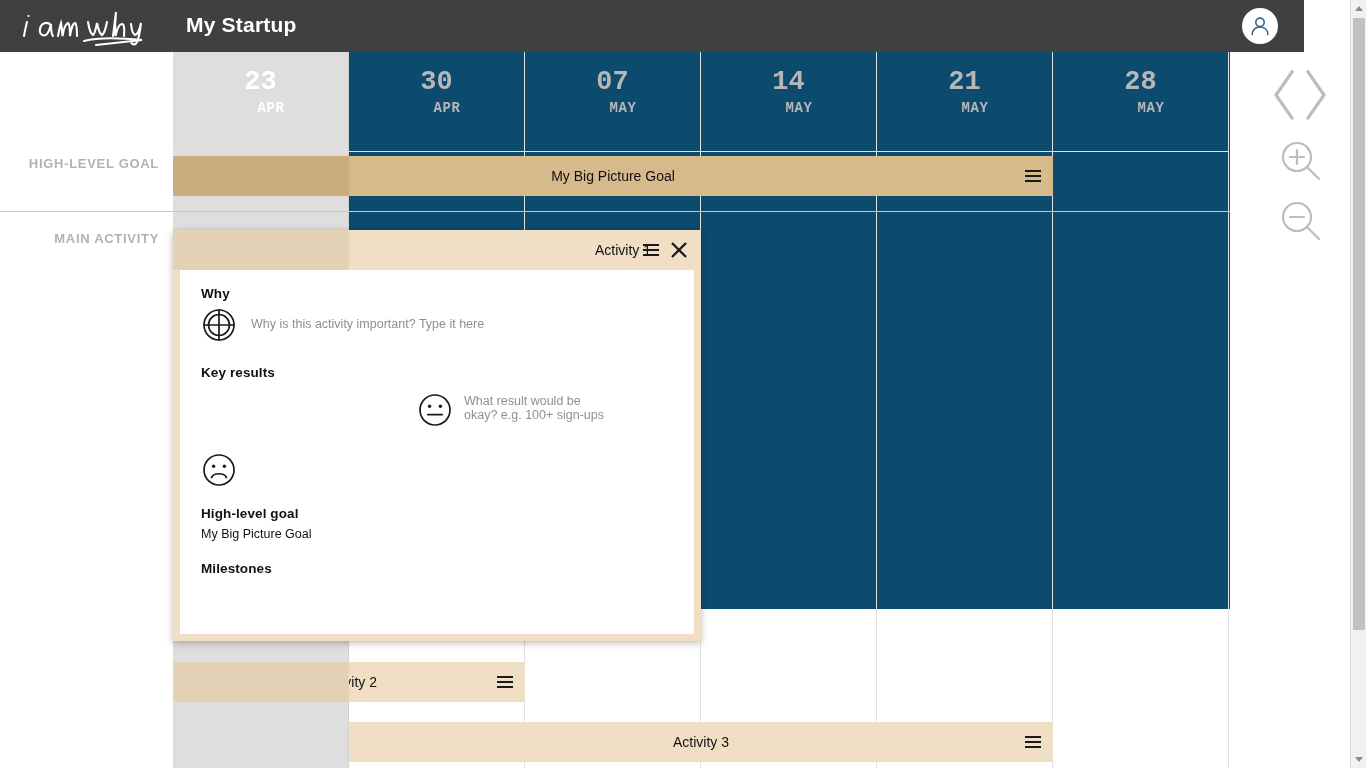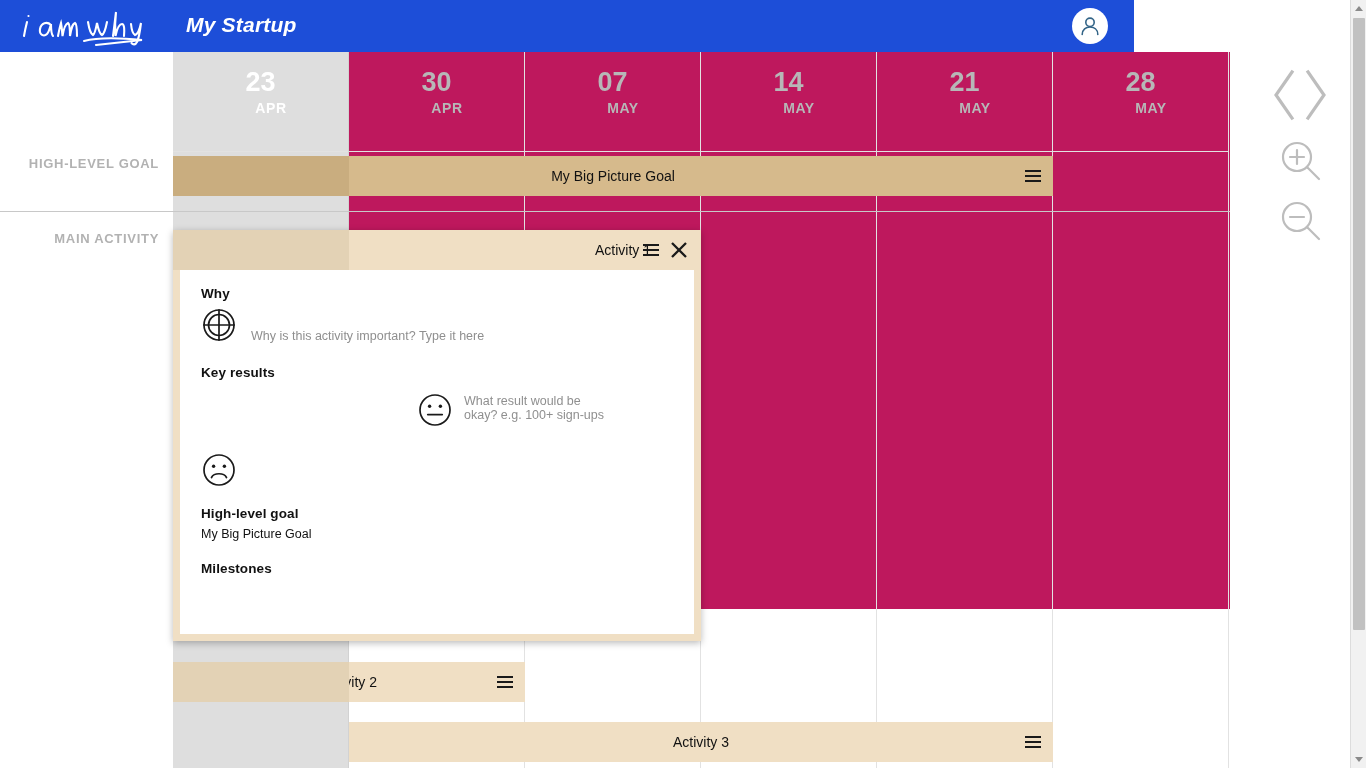--- a/index.html
+++ b/index.html
@@ -8,22 +8,22 @@
     overflow:hidden;
     background:#ffffff;
     font-family:"Liberation Sans", sans-serif;
   }
 
   
   #app { position:relative; width:1366px; height:768px; background:#fff; }
 
   
   .topbar{
-    position:absolute; left:0; top:0; width:1134px; height:52px;
-    background:#1d4ed8; z-index:60;font-style:italic;
+    position:absolute; left:0; top:0; width:1304px; height:52px;
+    background:#404040; z-index:60;
   }
   .logo{
     position:absolute; left:14px; top:4px; width:150px; height:44px;
     color:#ffffff;
   }
   .logo svg{ display:block; }
   .app-title{
     position:absolute; left:186px; top:13px;
     font-size:21px; font-weight:bold; color:#ffffff;
     letter-spacing:0.2px; white-space:nowrap;
@@ -64,22 +64,23 @@
 
   .hdivider{
     position:absolute; left:0; top:211px; width:1230px; height:1px;
     background:#c8c8c8; z-index:5;
   }
 
   
   .grid{
     position:absolute; left:173px; top:52px;
     width:1057px; height:557px;
-    background:#be185d;
+    background:#0c4a6e;
     z-index:2;
+    font-family:Liberation Mono, monospace;
   }
   .col{
     position:absolute; top:0; width:176px; height:716px;
     border-right:1px solid #e2e2e2;
   }
   .col.today{ background:#dedede; border-right:1px solid #d2d2d2; }
   .col .date-num{
     position:absolute; left:0; top:14px; width:100%;
     text-align:center; font-size:27px; font-weight:bold; color:#b7b7b7;
     line-height:32px;
@@ -150,21 +151,21 @@
   .card-body{
     position:absolute; left:7px; top:40px;
     width:514px; height:364px;
     background:#ffffff;
     padding:16px 18px 14px 21px;
   }
   .sec-title{
     font-size:13.5px; font-weight:bold; color:#111; margin:0 0 6px 0;
     letter-spacing:0.1px;
   }
-  .why-row{ display:flex; align-items:flex-end; gap:14px; margin-top:4px; }
+  .why-row{ display:flex; align-items:center; gap:14px; margin-top:4px; }
   .ph{ color:#8f8f8f; font-size:12.5px; line-height:13.5px; }
   .why-row .ph{ font-size:12.5px; }
 
   .kr-block{ margin-top:22px; }
   .kr-grid{ position:relative; height:118px; margin-top:6px; }
   .kr-item{ position:absolute; display:flex; align-items:flex-start; gap:11px; }
   .kr-1{ left:0; top:6px; width:208px; }
   .kr-2{ left:216px; top:6px; width:200px; }
   .kr-3{ left:0; top:66px; width:218px; }
   .kr-item .ph{ padding-top:3px; }

